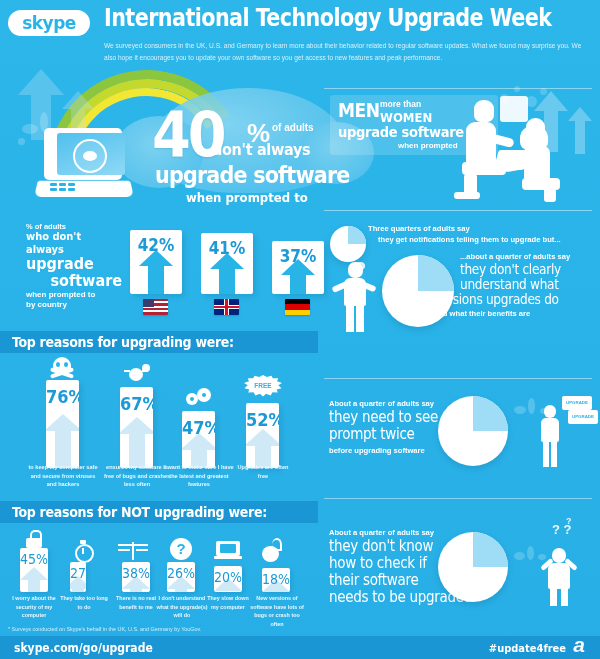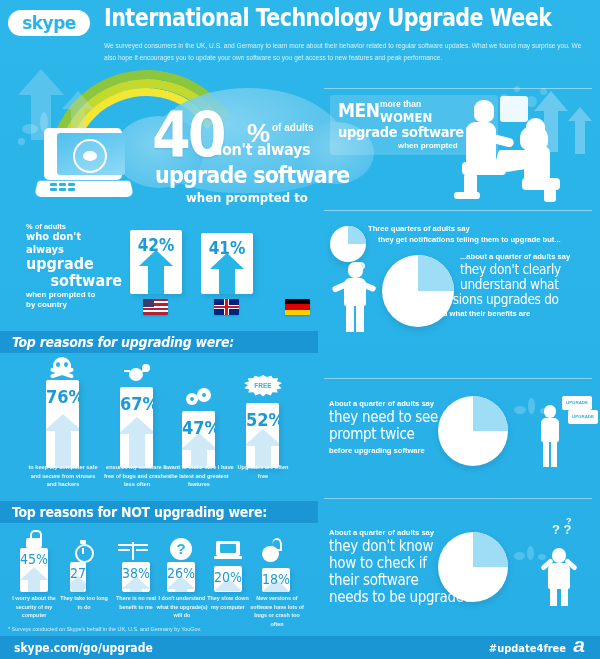--- a/index.html
+++ b/index.html
@@ -237,20 +237,25 @@
     <div class="ia-shaft" style="top:36px;width:16px;height:25px;"></div>
     <div class="val">41%</div>
   </div>
   <div class="flag" style="left:214px;top:299px;background:#00247d;">
     <span style="position:absolute;left:0;top:6px;width:25px;height:4px;background:#fff;display:block;"></span>
     <span style="position:absolute;left:10px;top:0;width:5px;height:16px;background:#fff;display:block;"></span>
     <span style="position:absolute;left:0;top:7px;width:25px;height:2px;background:#cf142b;display:block;"></span>
     <span style="position:absolute;left:11px;top:0;width:3px;height:16px;background:#cf142b;display:block;"></span>
   </div>
 
+  <div class="cbar" style="left:272px;top:241px;height:53px;">
+    <div class="ia-head" style="top:18px;"></div>
+    <div class="ia-shaft" style="top:34px;width:16px;height:19px;"></div>
+    <div class="val">37%</div>
+  </div>
   <div class="flag" style="left:285px;top:299px;
       background:linear-gradient(#000 0 33%,#dd0000 33% 66%,#ffce00 66% 100%);"></div>
 
   <div class="divider" style="top:88px;"></div>
   <div class="men-box"></div>
   <div class="men-t1">MEN</div>
   <div class="men-t2">more than</div>
   <div class="men-t3">WOMEN</div>
   <div class="men-t4">upgrade software</div>
   <div class="men-t5">when prompted</div>
@@ -311,21 +316,21 @@
   <div style="position:absolute;left:332px;top:262px;width:44px;height:70px;">
     <div class="person" style="left:16px;top:0;width:15px;height:16px;border-radius:7px;"></div>
     <div class="person" style="left:12px;top:16px;width:22px;height:28px;border-radius:6px 6px 2px 2px;"></div>
     <div class="person" style="left:0px;top:22px;width:16px;height:6px;border-radius:3px;transform:rotate(-24deg);"></div>
     <div class="person" style="left:30px;top:22px;width:14px;height:6px;border-radius:3px;transform:rotate(22deg);"></div>
     <div class="person" style="left:14px;top:44px;width:8px;height:26px;"></div>
     <div class="person" style="left:24px;top:44px;width:8px;height:26px;"></div>
   </div>
   <div style="position:absolute;left:354px;top:258px;color:#fff;font-size:20px;font-weight:bold;opacity:.85;">?</div>
 
-  <div class="sec-head" style="top:331px;width:318px;font-style:italic;">
+  <div class="sec-head" style="top:331px;width:318px;">
     <span>Top reasons for upgrading were:</span>
   </div>
 
   <div style="position:absolute;left:50px;top:357px;width:24px;height:22px;">
     <div style="position:absolute;left:3px;top:0;width:18px;height:15px;background:#fff;border-radius:9px 9px 5px 5px;"></div>
     <div style="position:absolute;left:6px;top:5px;width:4px;height:5px;background:#29b4e8;border-radius:50%;"></div>
     <div style="position:absolute;left:14px;top:5px;width:4px;height:5px;background:#29b4e8;border-radius:50%;"></div>
     <div style="position:absolute;left:0;top:14px;width:24px;height:4px;background:#fff;border-radius:2px;transform:rotate(18deg);"></div>
     <div style="position:absolute;left:0;top:14px;width:24px;height:4px;background:#fff;border-radius:2px;transform:rotate(-18deg);"></div>
   </div>

